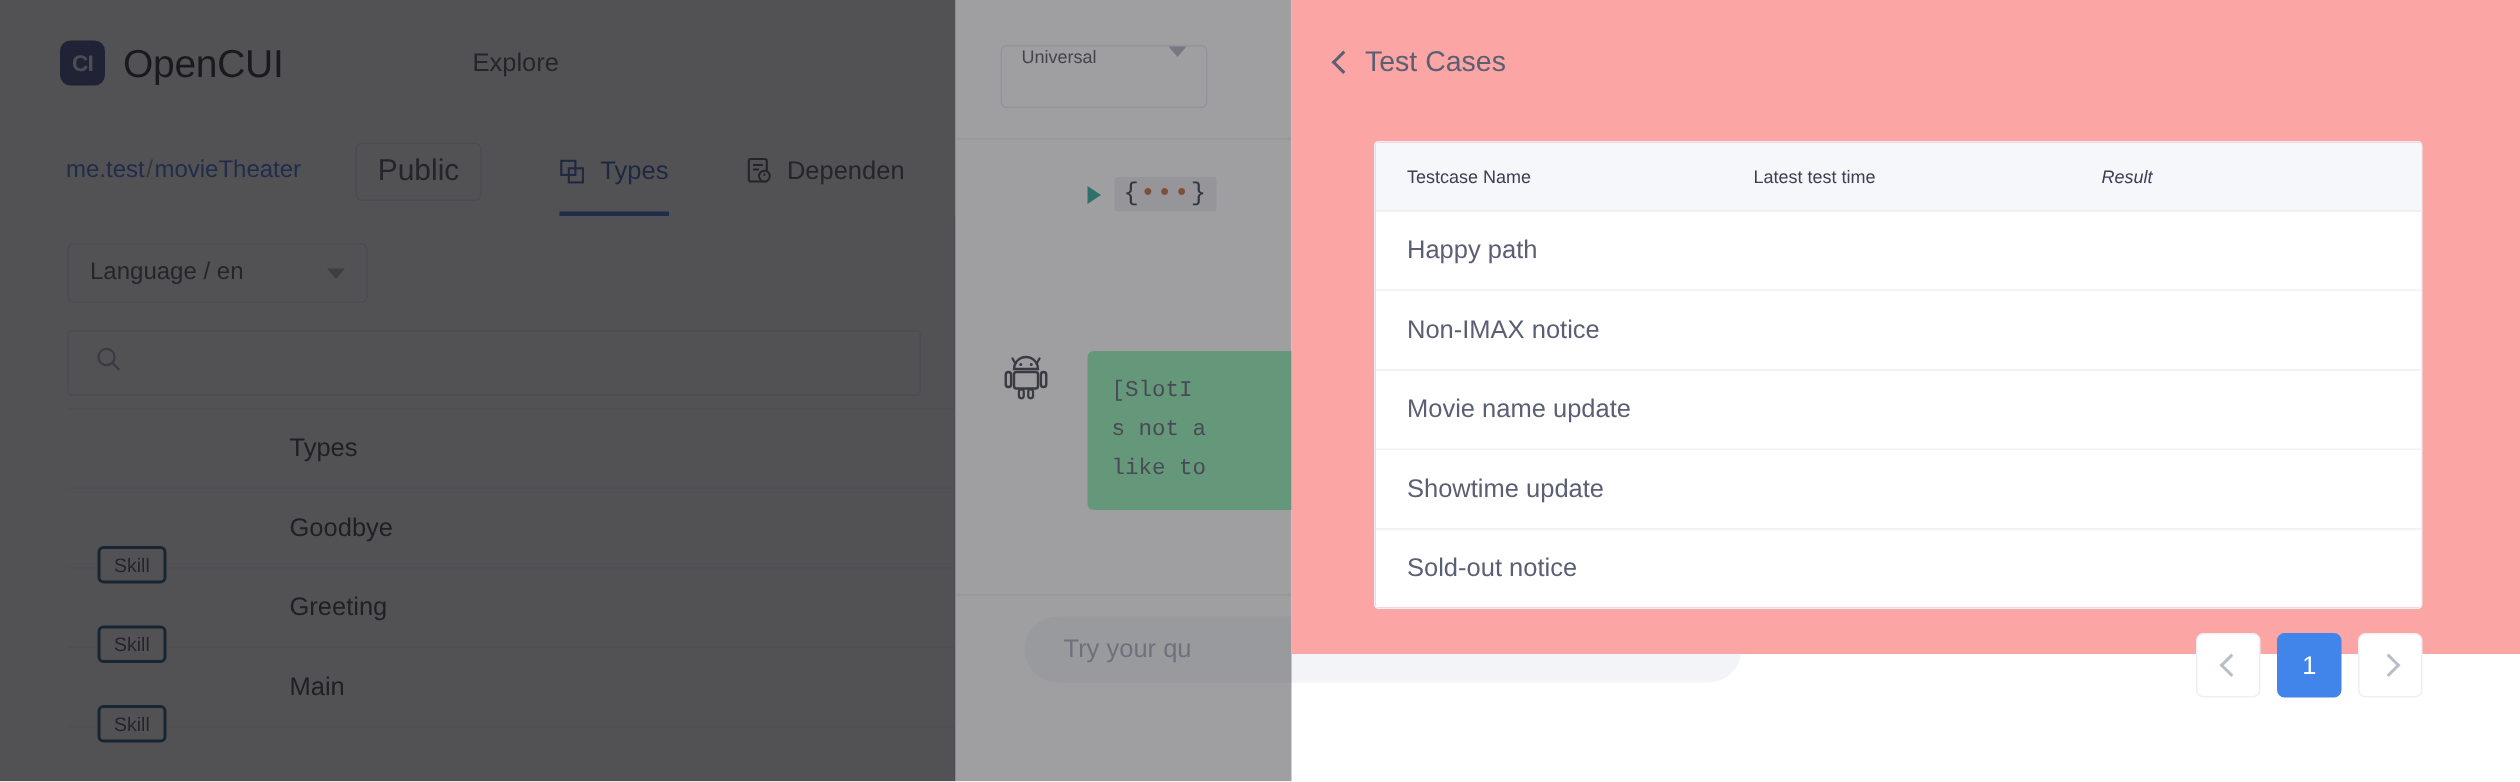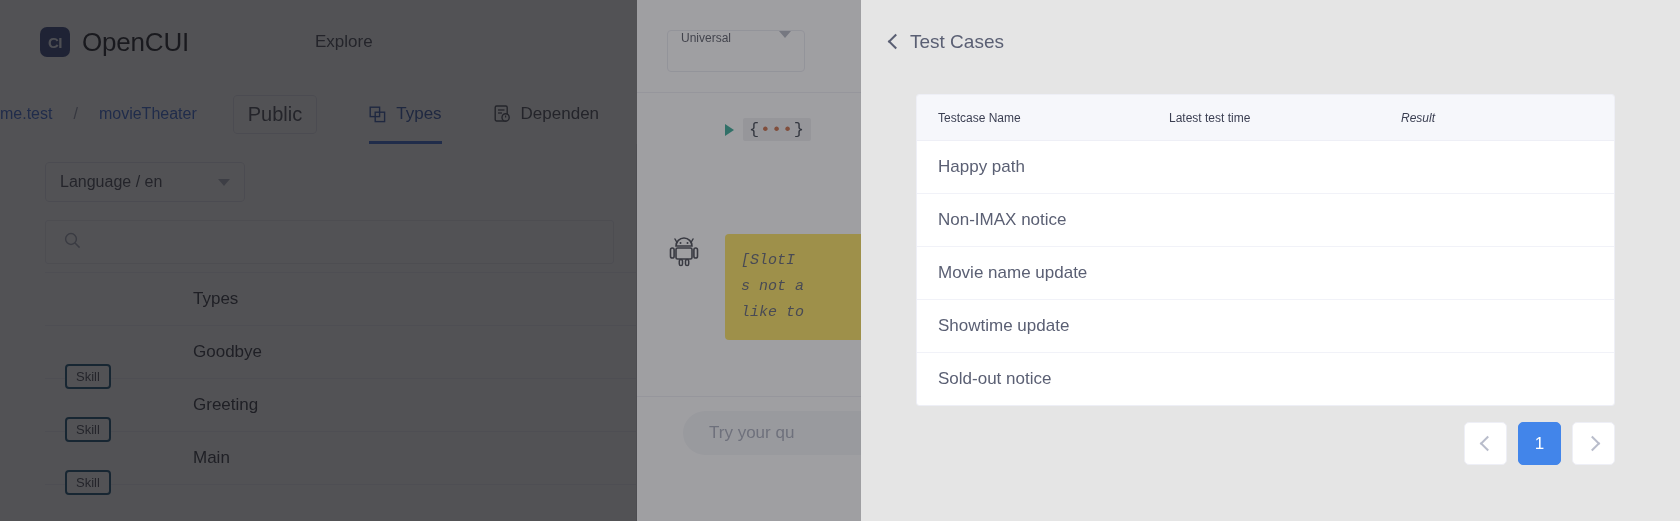--- a/index.html
+++ b/index.html
@@ -71,25 +71,26 @@
   .subnav {
     position: absolute;
     left: 0; top: 84px;
     width: 1680px; height: 60px;
     background: #ffffff;
     border-bottom: 1px solid #e8e8ef;
     display: flex;
     align-items: center;
   }
   .crumb {
+    margin-left: 44px;
     font-size: 16px;
     color: #2f5fd0;
     display: flex;
     align-items: flex-end;
-    gap: 21px;
+    gap: 1px;
   }
   .crumb .sep { color: #8a8fa3; }
   .vis-chip {
     margin-left: 36px;
     border: 1px solid #e2e3ec;
     border-radius: 4px;
     padding: 7px 14px;
     font-size: 20px;
     color: #3e414d;
     background: #fff;
@@ -243,31 +244,30 @@
   }
   .bot-row {
     position: absolute;
     left: 30px; top: 234px;
     display: flex;
     align-items: flex-start;
     gap: 24px;
   }
   .bot-icon { width: 34px; height: 34px; }
   .bot-bubble {
-    background: #fde047;
+    background: #86efac;
     border-radius: 4px;
     padding: 14px 16px;
     width: 150px;
     font-family: "Liberation Mono", monospace;
     font-size: 15px;
     line-height: 26px;
     color: #4a4e5e;
     white-space: pre;
     overflow: hidden;
-    font-style: italic;
   }
   .mid-input {
     position: absolute;
     left: 0; right: 0; top: 396px;
     height: 125px;
     border-top: 1px solid #ececf2;
   }
   .mid-input-inner {
     position: absolute;
     left: 46px; top: 14px;
@@ -295,22 +295,22 @@
     left: 637px; top: 0;
     width: 224px; height: 521px;
     background: rgba(70, 70, 76, 0.52);
     pointer-events: none;
   }
 
   
   .drawer {
     position: absolute;
     left: 861px; top: 0;
-    width: 819px; height: 521px;
-    background: #e5e5e5;
+    width: 819px; height: 436px;
+    background: #fca5a5;
   }
   .drawer-back {
     position: absolute;
     left: 29px; top: 31px;
     display: flex;
     align-items: center;
     gap: 9px;
     font-size: 19px;
     color: #5a5f73;
   }

